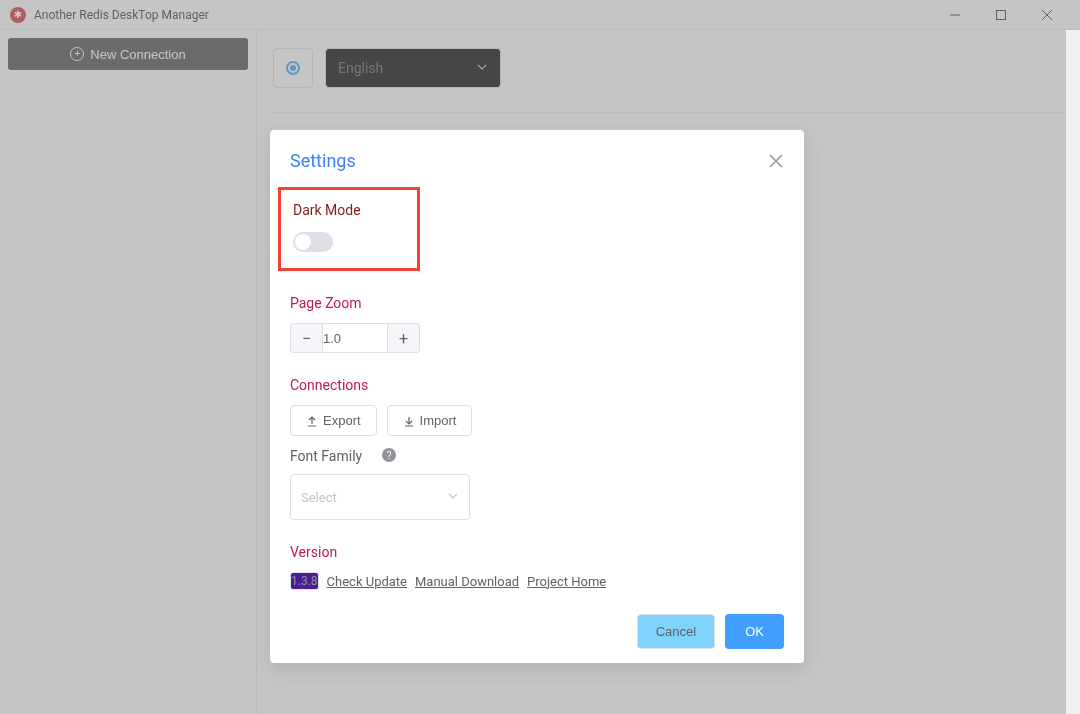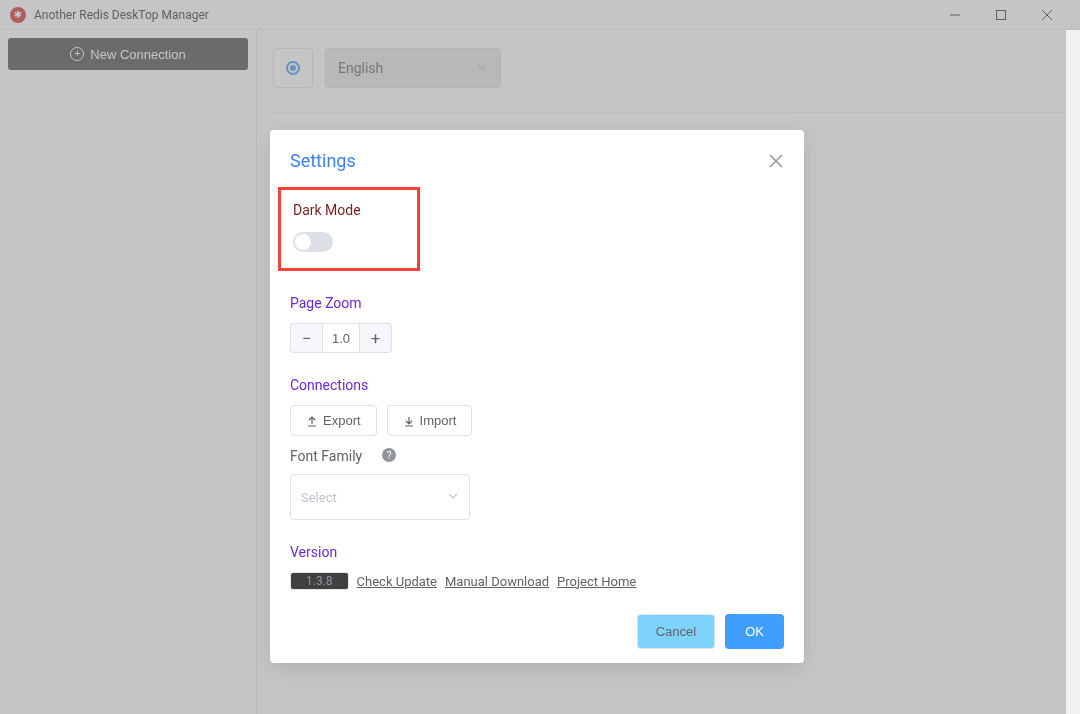--- a/index.html
+++ b/index.html
@@ -86,21 +86,21 @@
     .radio-dot::after {
       content: ""; width: 6px; height: 6px; border-radius: 50%; background: #409eff;
     }
     .lang-select {
       width: 176px; height: 40px;
       border: 1px solid #dcdfe6;
       border-radius: 4px;
       padding: 0 12px;
       display: flex; align-items: center; justify-content: space-between;
       color: #606266;
-      background: #e5e5e5;
+      background: #000000;
     }
     .chev { color: #c0c4cc; }
     .divider { border-top: 1px solid #ebeef5; margin-top: 24px; }
     
     .overlay {
       position: absolute;
       inset: 0;
       background: rgba(140,140,140,0.5);
       z-index: 10;
     }
@@ -128,43 +128,43 @@
     .dialog-close { width: 16px; height: 16px; color: #909399; cursor: pointer; }
     .dialog-body { padding: 6px 20px 10px 20px; }
     .highlight-box {
       border: 3px solid #f44336;
       padding: 12px 12px 16px 12px;
       margin-left: -12px;
       margin-bottom: 16px;
       width: 142px;
     }
     .section-label { color: #7f1d1d; font-size: 14px; margin-bottom: 14px; display: block; }
-    .section-label2 { color: #6d28d9; font-size: 14px; margin-bottom: 12px; display: block; margin-top: 24px; }
+    .section-label2 { color: #be185d; font-size: 14px; margin-bottom: 12px; display: block; margin-top: 24px; }
     .switch {
       width: 40px; height: 20px; border-radius: 10px; background: #dcdfe6;
       position: relative;
     }
     .switch::after {
       content: ""; position: absolute; left: 2px; top: 2px;
       width: 16px; height: 16px; border-radius: 50%; background: #fff;
     }
     .stepper { display: flex; }
     .step-btn {
       width: 32px; height: 30px;
       border: 1px solid #dcdfe6;
       background: #f5f7fa;
       display: flex; align-items: center; justify-content: center;
       color: #606266;
       font-size: 16px;
     }
     .step-btn.minus { border-radius: 4px 0 0 4px; border-right: none; }
     .step-btn.plus { border-radius: 0 4px 4px 0; border-left: none; }
     .step-val {
-      width: 38px; height: 30px; border: 1px solid #dcdfe6;
-      text-align: center; font-size: 13px; color: #606266; outline: none;
+      width: 66px; height: 30px; border: 1px solid #dcdfe6;
+      text-align: left; font-size: 13px; color: #606266; outline: none;
     }
     .btn-row { display: flex; gap: 10px; }
     .el-btn {
       padding: 7px 15px; border: 1px solid #dcdfe6; border-radius: 4px;
       background: #fff; font-size: 13px; color: #606266;
       display: inline-flex; align-items: center; gap: 5px;
     }
     .icon-sm { width: 12px; height: 12px; }
     .ff-row { display: flex; align-items: flex-start; gap: 20px; margin-top: 12px; }
     .qmark {
@@ -173,22 +173,22 @@
     }
     .ff-select {
       width: 180px; height: 46px; border: 1px solid #dcdfe6; border-radius: 4px;
       padding: 0 10px; display: flex; align-items: center; justify-content: space-between;
       color: #c0c4cc; font-size: 13px; margin-top: 10px;
     }
     .ver-row {
       display: flex; align-items: center; gap: 8px; margin-top: 12px; flex-wrap: wrap;
     }
     .ver-tag {
-      border: 1px solid #e4e7ed; background: #404040; color: #909399;
-      padding: 1px 15px; border-radius: 3px; font-size: 12px;
+      border: 1px solid #e4e7ed; background: #4c1d95; color: #909399;
+      padding: 1px 0; border-radius: 3px; font-size: 12px;
     }
     .link { color: #606266; text-decoration: underline; font-size: 13px; }
     .dialog-footer {
       display: flex; justify-content: flex-end; gap: 10px;
       padding: 14px 20px 4px 20px;
     }
     .btn-default {
       padding: 9px 18px; border: 1px solid #dcdfe6; border-radius: 4px;
       background: #7dd3fc; color: #606266; font-size: 13px;
     }

